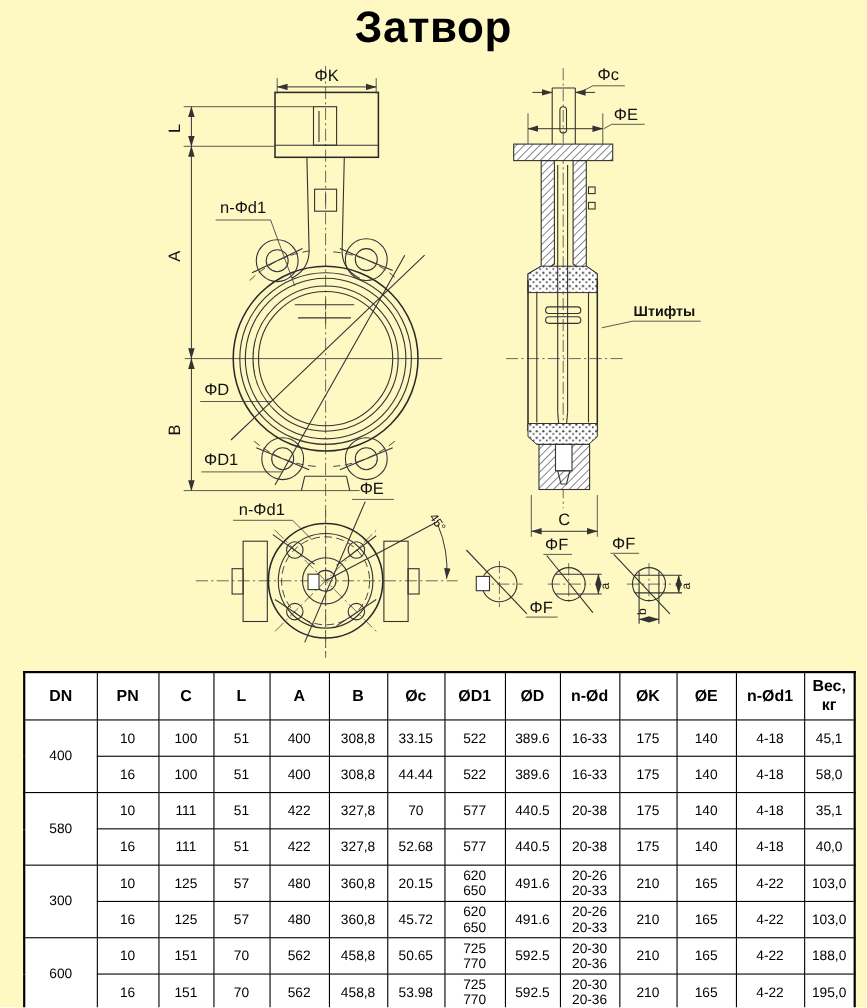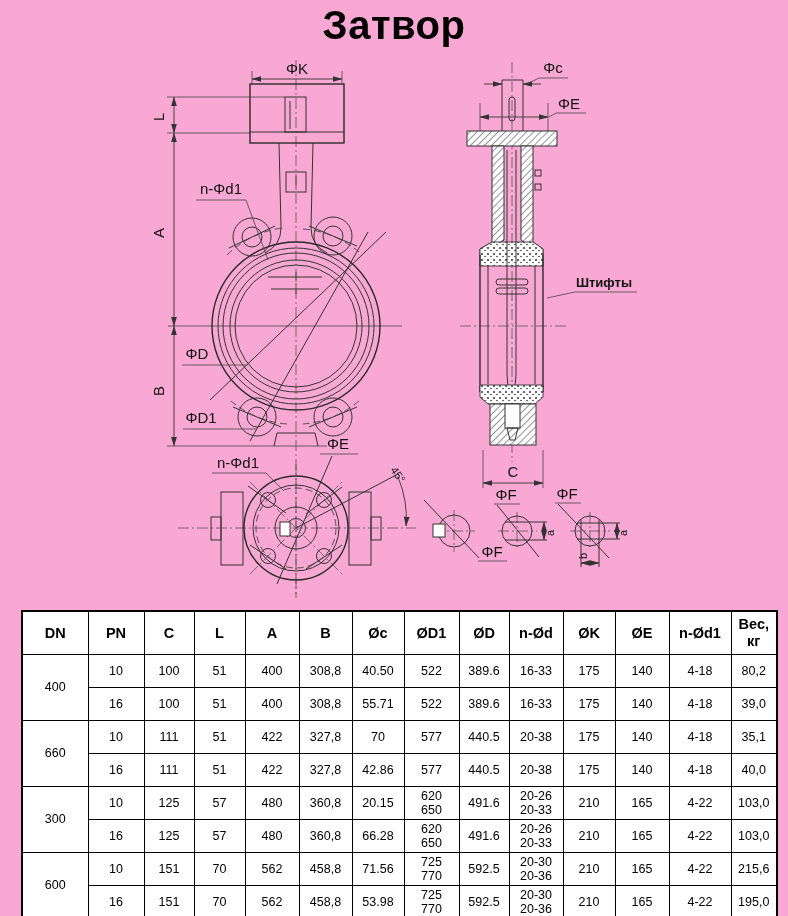--- a/index.html
+++ b/index.html
@@ -1,16 +1,16 @@
 <!DOCTYPE html>
 <html><head>
 <meta charset="utf-8">
 <style>
   html,body{margin:0;padding:0;background:#fff;}
-  .page{width:788px;height:916px;background:#f9a8d4;position:relative;overflow:hidden;
+  .page{width:788px;height:916px;background:#fef9c3;position:relative;overflow:hidden;
         font-family:"Liberation Sans",sans-serif;color:#000;}
   h1.title{margin:0;height:48px;line-height:50px;text-align:center;
            font-size:40px;font-weight:700;letter-spacing:.5px;color:#000;
            font-family:"Liberation Sans",sans-serif;}
   svg.drawing{display:block;}
   .ln{fill:none;stroke:#333;stroke-width:1;}
   .ln2{fill:none;stroke:#2a2a2a;stroke-width:1.4;}
   .thin{fill:none;stroke:#444;stroke-width:.8;}
   .cl{fill:none;stroke:#555;stroke-width:.8;stroke-dasharray:11 3 2 3;}
   .dsh{fill:none;stroke:#444;stroke-width:.9;stroke-dasharray:7 4;}
@@ -300,67 +300,67 @@
         </tr>
       </thead>
     <tbody>
         <tr>
           <td rowspan="2">400</td>
           <td>10</td>
           <td>100</td>
           <td>51</td>
           <td>400</td>
           <td>308,8</td>
-          <td>40.50</td>
+          <td>33.15</td>
           <td>522</td>
           <td>389.6</td>
           <td>16-33</td>
           <td>175</td>
           <td>140</td>
           <td>4-18</td>
-          <td>80,2</td>
+          <td>45,1</td>
         </tr>
         <tr>
           <td>16</td>
           <td>100</td>
           <td>51</td>
           <td>400</td>
           <td>308,8</td>
-          <td>55.71</td>
+          <td>44.44</td>
           <td>522</td>
           <td>389.6</td>
           <td>16-33</td>
           <td>175</td>
           <td>140</td>
           <td>4-18</td>
-          <td>39,0</td>
-        </tr>
-        <tr>
-          <td rowspan="2">660</td>
+          <td>58,0</td>
+        </tr>
+        <tr>
+          <td rowspan="2">580</td>
           <td>10</td>
           <td>111</td>
           <td>51</td>
           <td>422</td>
           <td>327,8</td>
           <td>70</td>
           <td>577</td>
           <td>440.5</td>
           <td>20-38</td>
           <td>175</td>
           <td>140</td>
           <td>4-18</td>
           <td>35,1</td>
         </tr>
         <tr>
           <td>16</td>
           <td>111</td>
           <td>51</td>
           <td>422</td>
           <td>327,8</td>
-          <td>42.86</td>
+          <td>52.68</td>
           <td>577</td>
           <td>440.5</td>
           <td>20-38</td>
           <td>175</td>
           <td>140</td>
           <td>4-18</td>
           <td>40,0</td>
         </tr>
         <tr>
           <td rowspan="2">300</td>
@@ -379,48 +379,48 @@
           <td>165</td>
           <td>4-22</td>
           <td>103,0</td>
         </tr>
         <tr>
           <td>16</td>
           <td>125</td>
           <td>57</td>
           <td>480</td>
           <td>360,8</td>
-          <td>66.28</td>
+          <td>45.72</td>
           <td>620
 650</td>
           <td>491.6</td>
           <td>20-26
 20-33</td>
           <td>210</td>
           <td>165</td>
           <td>4-22</td>
           <td>103,0</td>
         </tr>
         <tr>
           <td rowspan="2">600</td>
           <td>10</td>
           <td>151</td>
           <td>70</td>
           <td>562</td>
           <td>458,8</td>
-          <td>71.56</td>
+          <td>50.65</td>
           <td>725
 770</td>
           <td>592.5</td>
           <td>20-30
 20-36</td>
           <td>210</td>
           <td>165</td>
           <td>4-22</td>
-          <td>215,6</td>
+          <td>188,0</td>
         </tr>
         <tr>
           <td>16</td>
           <td>151</td>
           <td>70</td>
           <td>562</td>
           <td>458,8</td>
           <td>53.98</td>
           <td>725
 770</td>

